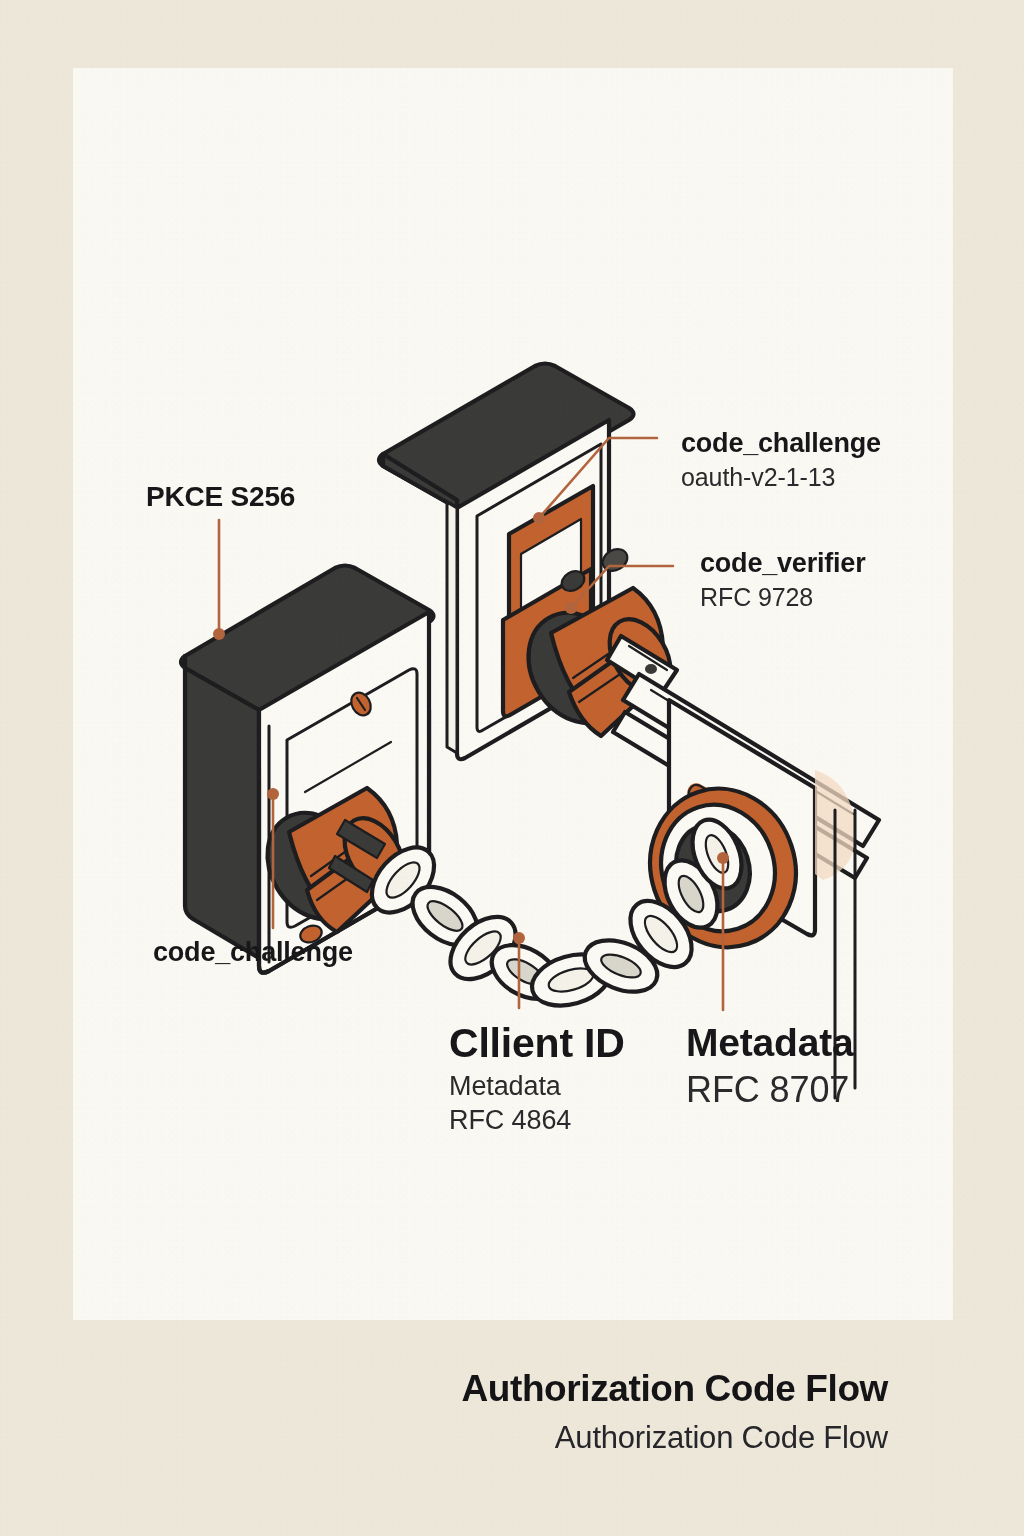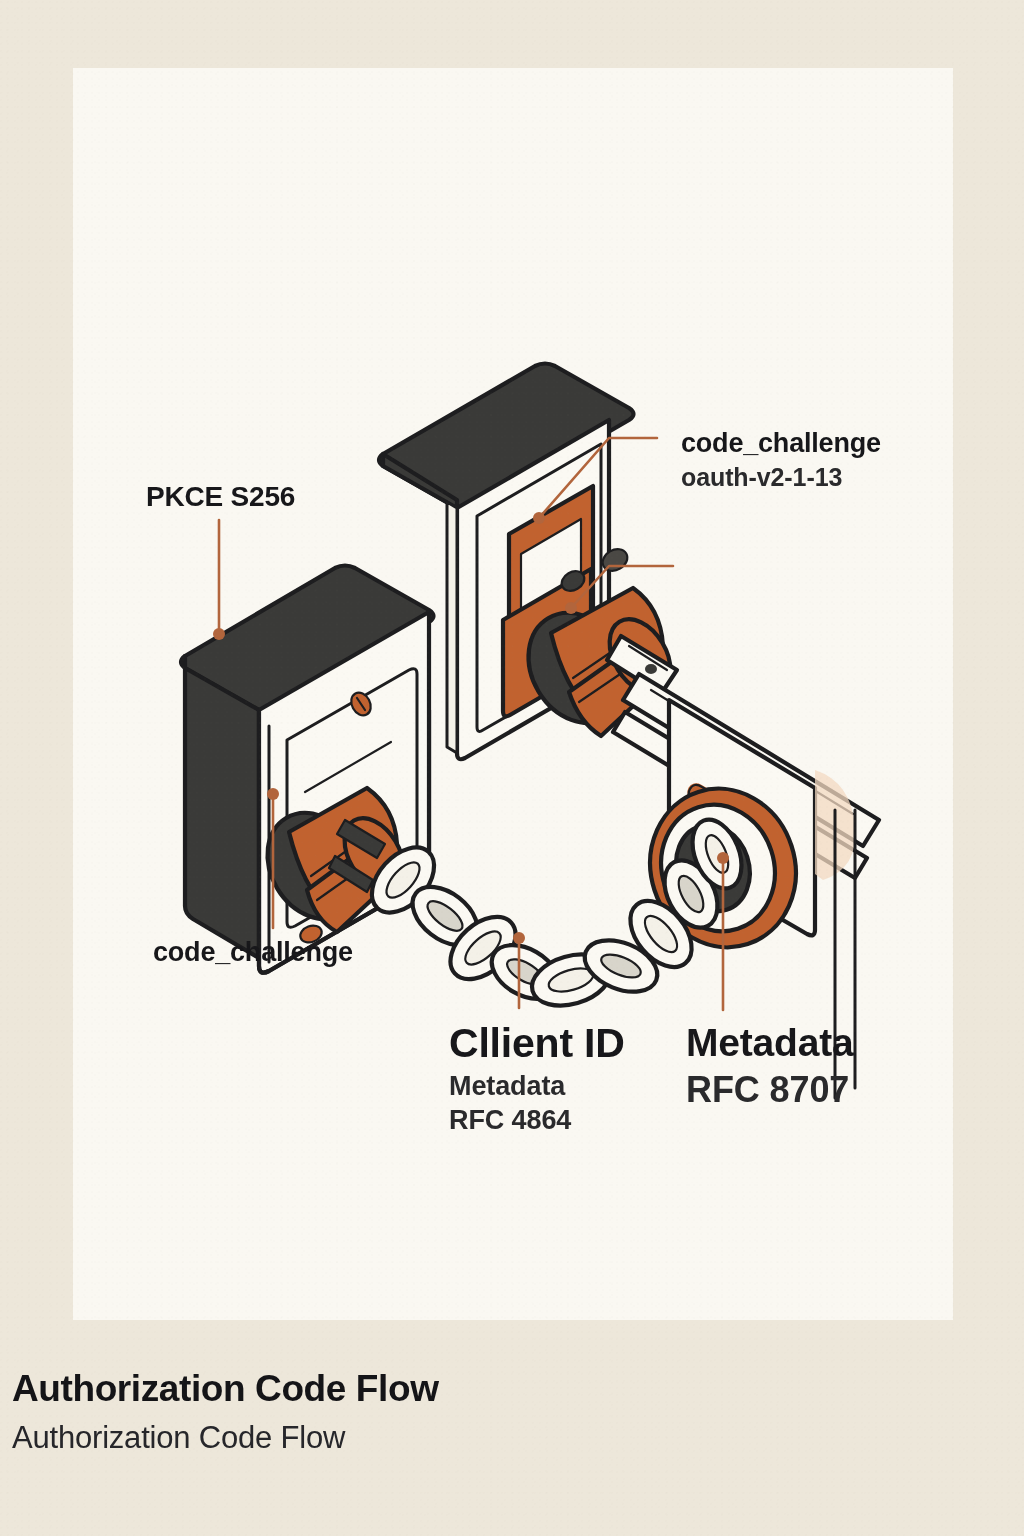--- a/index.html
+++ b/index.html
@@ -55,21 +55,21 @@
     line-height: 1.12;
     white-space: nowrap;
   }
   .label .ttl {
     display: block;
     font-weight: 700;
     letter-spacing: -0.2px;
   }
   .label .sub {
     display: block;
-    font-weight: 700;
+    font-weight: 400;
     color: #2A2A2C;
     letter-spacing: -0.1px;
   }
   
   #lbl-pkce        { left: 146px; top: 481px; }
   #lbl-pkce .ttl   { font-size: 28px; }
 
   #lbl-cc-top      { left: 681px; top: 428px; }
   #lbl-cc-top .ttl { font-size: 27px; }
   #lbl-cc-top .sub { font-size: 25px; margin-top: 5px; }
@@ -85,24 +85,24 @@
   #lbl-cid1 .ttl   { font-size: 41px; }
   #lbl-cid1 .sub   { font-size: 27px; margin-top: 4px; }
 
   #lbl-cid2        { left: 686px; top: 1022px; }
   #lbl-cid2 .ttl   { font-size: 39px; line-height: 1.08; }
   #lbl-cid2 .sub   { font-size: 36px; margin-top: 6px; }
 
   
   #caption {
     position: absolute;
-    left: 12px;
+    left: 4px;
     top: 1368px;
     width: 884px;
-    text-align: left;
+    text-align: right;
   }
   #caption .cap-title {
     font-size: 37px;
     font-weight: 700;
     color: #141417;
     letter-spacing: -0.4px;
   }
   #caption .cap-sub {
     margin-top: 10px;
     font-size: 31px;
@@ -352,20 +352,24 @@
 
   <div class="label" id="lbl-pkce">
     <span class="ttl">PKCE S256</span>
   </div>
 
   <div class="label" id="lbl-cc-top">
     <span class="ttl">code_challenge</span>
     <span class="sub">oauth-v2-1-13</span>
   </div>
 
+  <div class="label" id="lbl-cv">
+    <span class="ttl">code_verifier</span>
+    <span class="sub">RFC 9728</span>
+  </div>
 
   <div class="label" id="lbl-cc-bot">
     <span class="ttl">code_challenge</span>
   </div>
 
   <div class="label" id="lbl-cid1">
     <span class="ttl">Cllient ID</span>
     <span class="sub">Metadata</span>
     <span class="sub">RFC 4864</span>
   </div>

